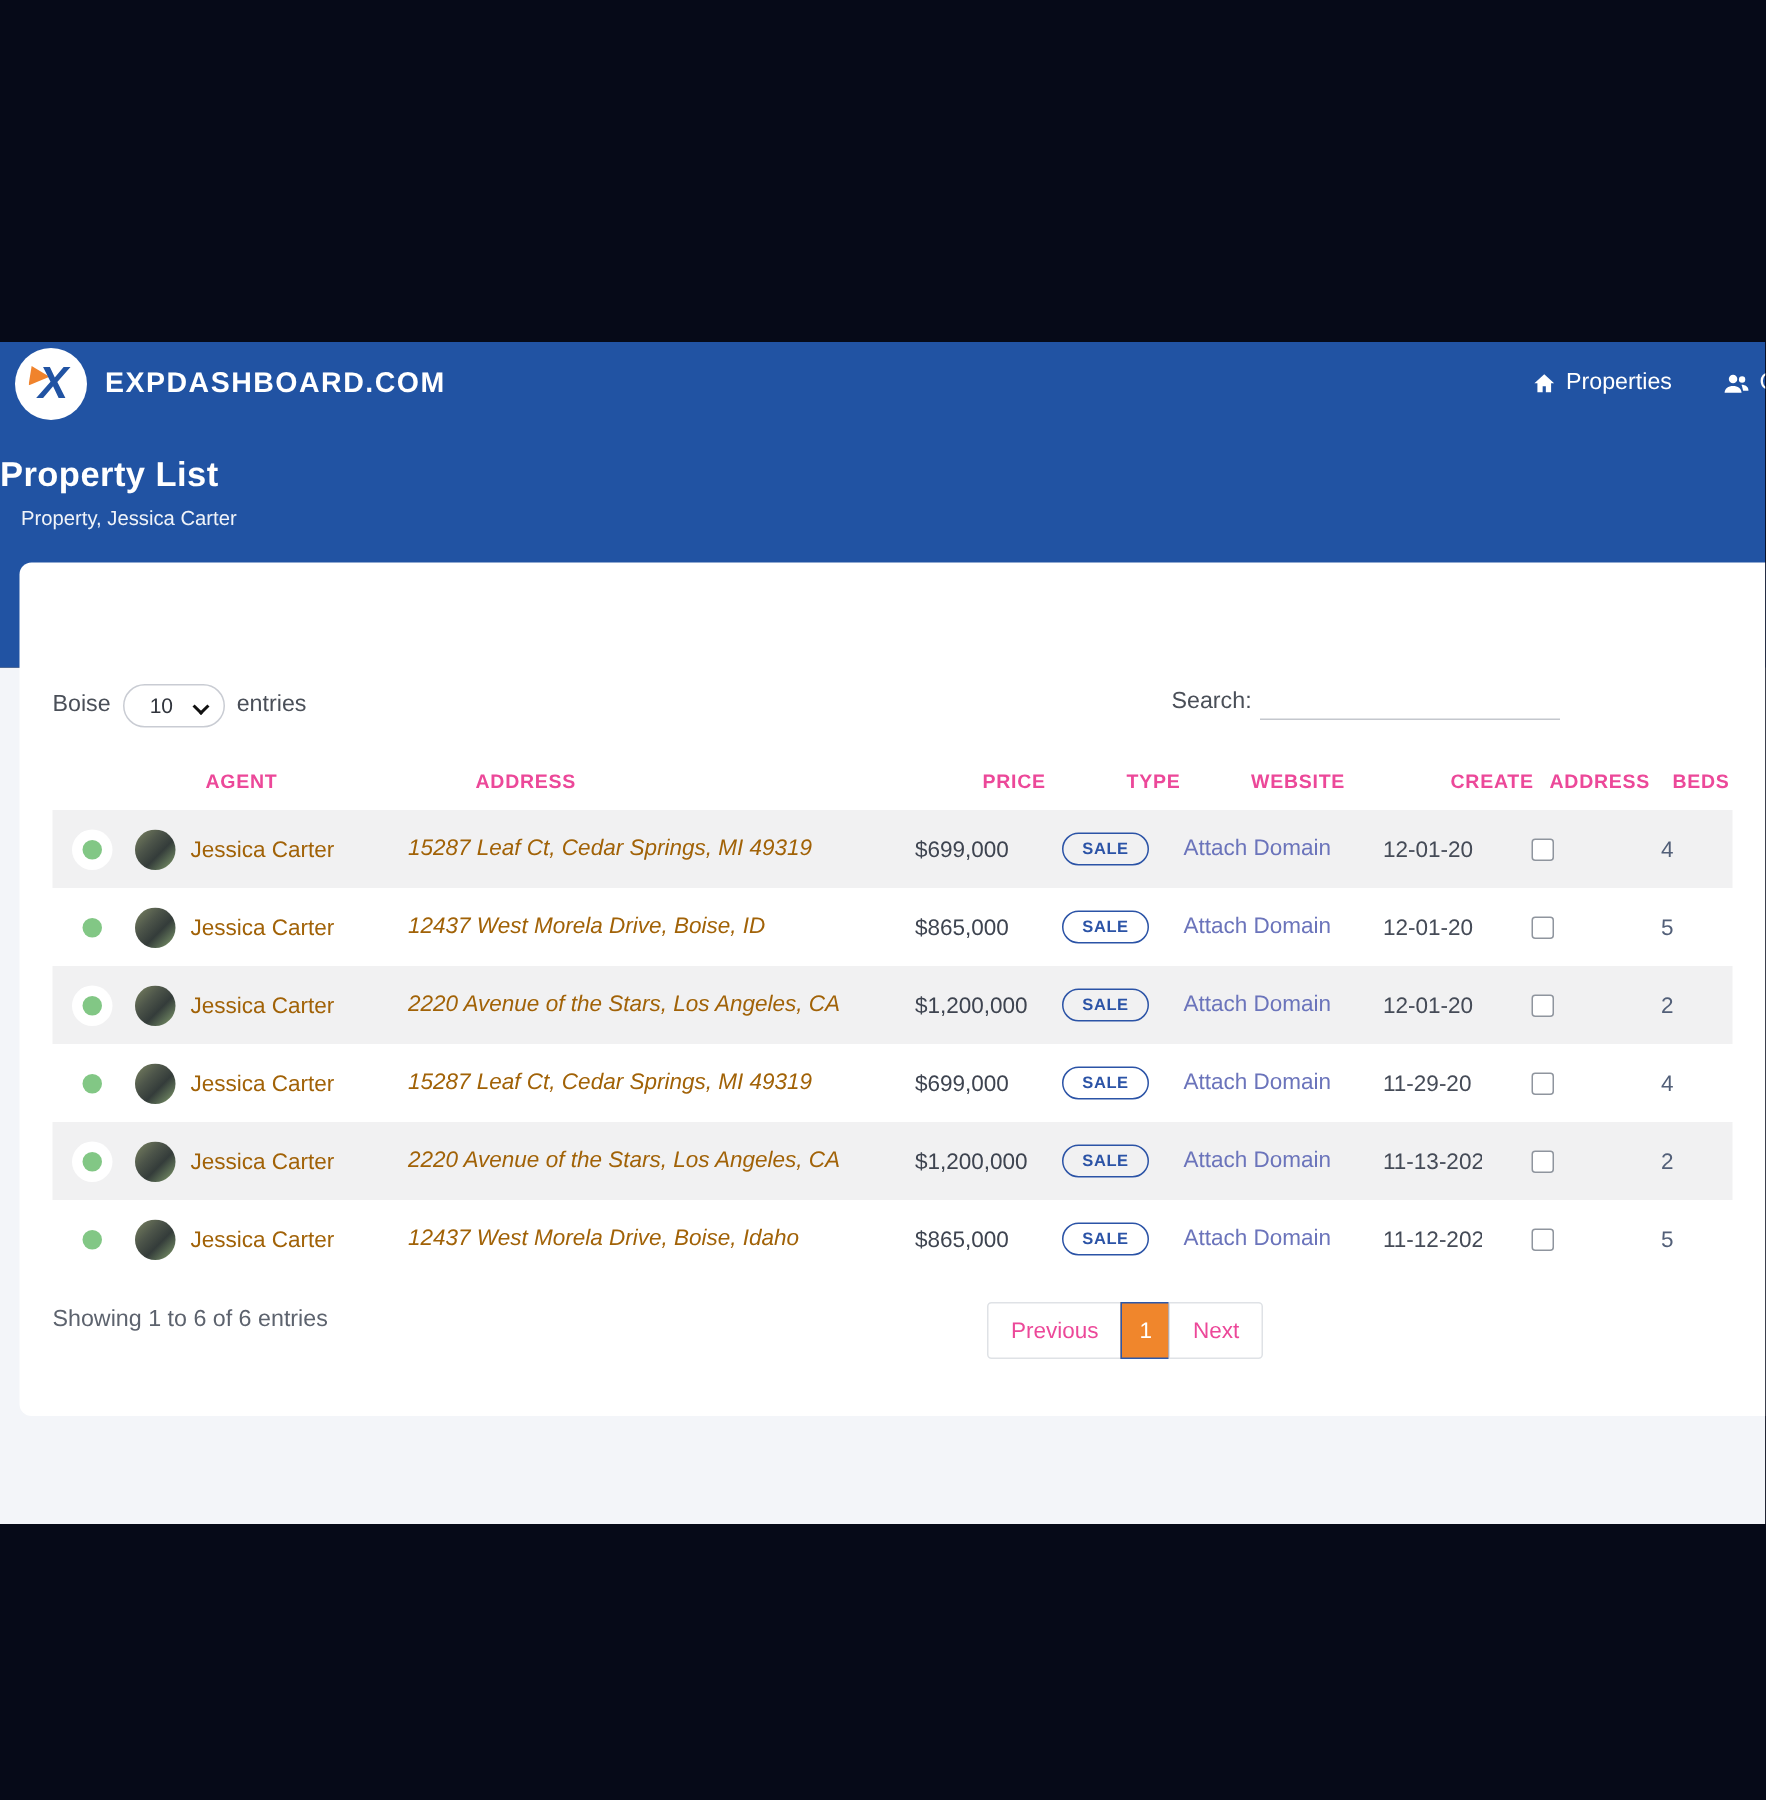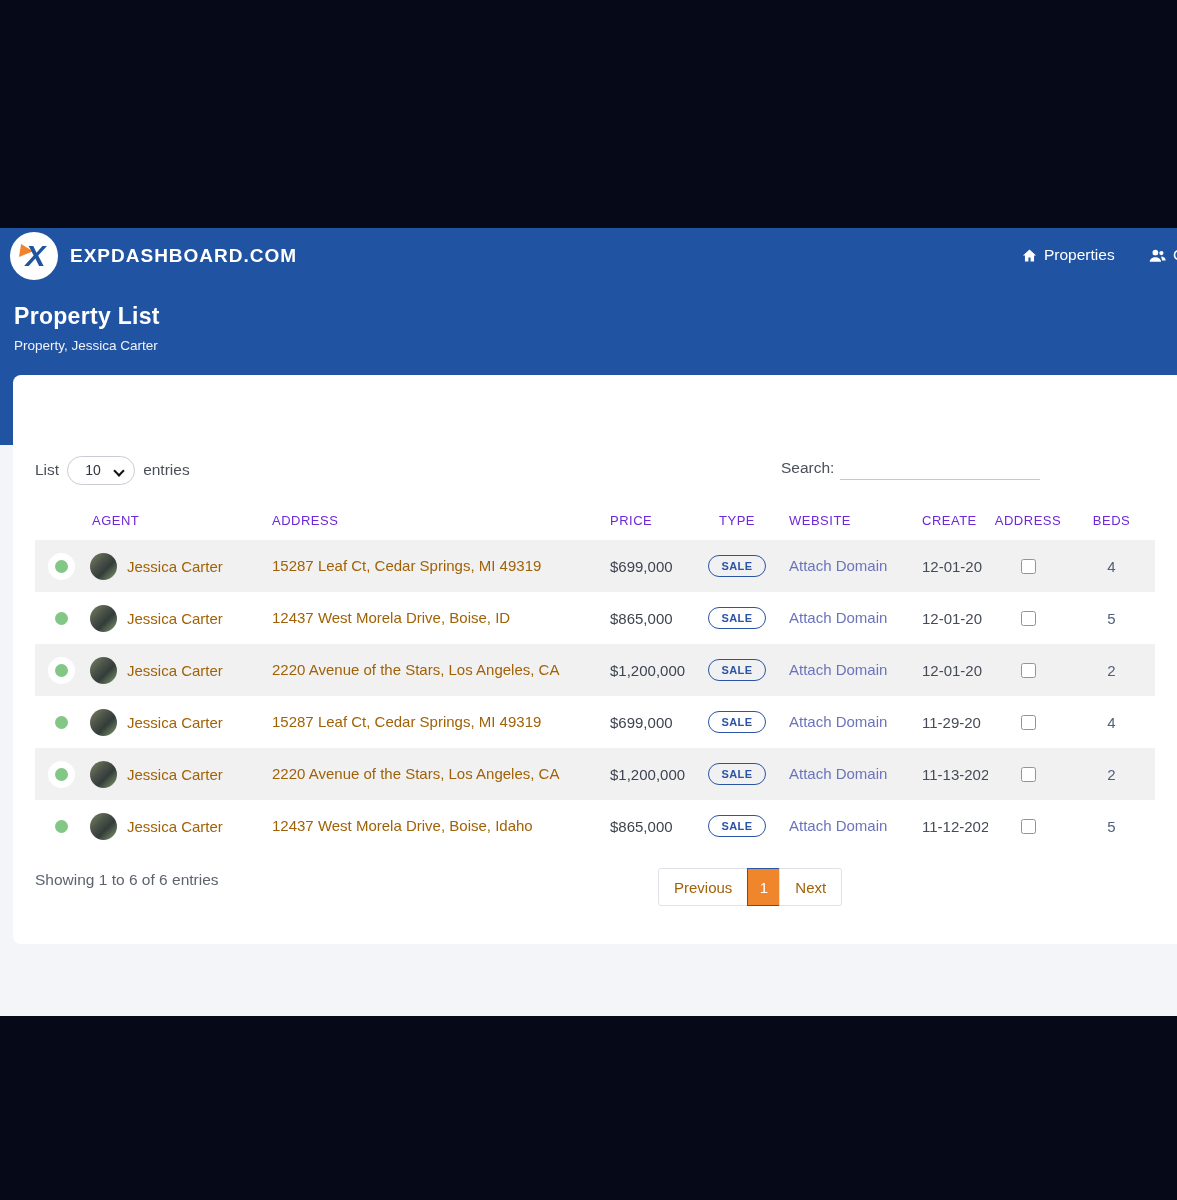--- a/index.html
+++ b/index.html
@@ -17,21 +17,21 @@
             color:#2153a3; font-size:30px; font-weight:800; font-style:italic; padding-left:3px; }
   .logo-tri { position:absolute; left:9px; top:12px; width:14px; height:13px; background:#f0832c;
               clip-path:polygon(0 100%, 15% 0, 100% 55%); }
   .brand { position:absolute; left:70px; top:17px; color:#ffffff; font-size:19px; font-weight:700; letter-spacing:1px; }
   .nav-item { position:absolute; top:18px; display:flex; align-items:center; gap:7px; color:#ffffff;
               font-size:15.5px; text-decoration:none; cursor:pointer; white-space:nowrap; }
   .nav-item svg { display:block; }
   .nav-properties { left:1022px; }
   .nav-contacts { left:1149px; }
 
-  .hero-title { position:absolute; left:14px; top:75px; color:#ffffff; font-size:23px; font-weight:700; letter-spacing:0.3px; }
+  .hero-title { position:absolute; left:0; top:75px; color:#ffffff; font-size:23px; font-weight:700; letter-spacing:0.3px; }
   .hero-welcome { position:absolute; left:14px; top:110px; color:rgba(255,255,255,0.93); font-size:13.5px; }
 
   
   .card { position:absolute; left:13px; top:375px; width:1164px; height:569px; background:#ffffff;
           border-radius:8px 0 0 8px; }
 
   
   .show-group { position:absolute; left:22px; top:81px; height:28px; display:flex; align-items:center; gap:8px;
                 color:#4a4f58; font-size:15.5px; }
   .select-wrap { position:relative; display:inline-block; }
@@ -43,53 +43,53 @@
                             border-right:2px solid #111; border-bottom:2px solid #111; transform:rotate(45deg); }
   .search-group { position:absolute; left:768px; top:81px; display:flex; align-items:flex-end; gap:6px; }
   .search-group label { color:#4a4f58; font-size:15.5px; padding-bottom:3px; }
   .search-input { width:200px; height:24px; border:none; border-bottom:1px solid #c4c7cd; outline:none;
                   font-family:inherit; font-size:14px; color:#333; background:transparent; }
 
   
   .table { position:absolute; left:22px; top:125px; width:1120px; }
   .trow, .thead { display:grid; grid-template-columns:53px 177px 338px 103px 62px 125px 95px 80px 87px; align-items:center; }
   .thead { height:40px; }
-  .th { color:#6d28d9; font-size:13px; font-weight:400; letter-spacing:0.5px; white-space:nowrap; }
+  .th { color:#ec4899; font-size:13px; font-weight:700; letter-spacing:0.5px; white-space:nowrap;margin-left:45px; }
   .th-agent { padding-left:4px; } .th-address { padding-left:7px; } .th-price { padding-left:7px; }
   .th-type, .th-featured, .th-beds { text-align:center; }
   .th-website { padding-left:21px; } .th-create { padding-left:29px; }
   .trow { height:52px; background:#ffffff; }
   .trow.striped { background:#f1f1f2; }
 
   .cell-status { display:flex; justify-content:center; }
   .dot-ring { width:27px; height:27px; border-radius:50%; background:#ffffff; display:flex; align-items:center; justify-content:center; }
   .status-dot { width:13px; height:13px; border-radius:50%; background:#82c785; }
 
   .cell-agent { display:flex; align-items:center; gap:10px; padding-left:2px; overflow:hidden; }
   .avatar { width:27px; height:27px; border-radius:50%; flex:0 0 auto;
             background:linear-gradient(135deg,#7b8462 0%,#4d554a 35%,#343c3a 60%,#5c6e55 80%,#8aa468 100%); }
   .link { color:#a16207; font-size:15px; text-decoration:none; cursor:pointer; white-space:nowrap; }
-  .cell-address { padding-left:7px; overflow:hidden; }
+  .cell-address { padding-left:7px; overflow:hidden;font-style:italic; }
   .cell-price { padding-left:7px; color:#3e4450; font-size:15px; white-space:nowrap; }
   .cell-type { display:flex; justify-content:center; }
   .badge { border:1.6px solid #2b53a6; color:#2b53a6; font-size:11px; font-weight:700; letter-spacing:0.4px;
            padding:4px 13px; border-radius:13px; white-space:nowrap; }
   .cell-website { padding-left:21px; overflow:hidden; }
   .link-domain { color:#6b74bb; }
   .cell-create { padding-left:29px; color:#454b57; font-size:15px; white-space:nowrap; overflow:hidden; }
   .cell-featured { display:flex; justify-content:center; }
   .checkbox { appearance:none; -webkit-appearance:none; width:15px; height:15px; border:1.5px solid #8f959e;
               border-radius:2.5px; background:#fff; cursor:pointer; }
   .cell-beds { text-align:center; color:#525f78; font-size:15px; }
 
   
   .showing { position:absolute; left:22px; top:496px; color:#5d636e; font-size:15.5px; }
   .pagination { position:absolute; left:645px; top:493px; display:flex; height:38px; }
   .page-btn { height:38px; display:flex; align-items:center; justify-content:center; background:#ffffff;
-              border:1px solid #dfe2e6; color:#a16207; font-size:15px; font-family:inherit; cursor:pointer; }
+              border:1px solid #dfe2e6; color:#ec4899; font-size:15px; font-family:inherit; cursor:pointer; }
   .btn-prev { padding:0 15px; border-radius:3px 0 0 3px; }
   .btn-page { width:33px; background:#f0862c; border:1px solid #2d57a8; color:#ffffff; margin-left:-1px; font-weight:500; }
   .btn-next { padding:0 15px; border-radius:0 3px 3px 0; margin-left:-1px;text-align:center; }
 </style>
 </head>
 <body>
 
 <div class="page">
 
   <div class="below"></div>
@@ -121,21 +121,21 @@
         <span>C</span>
       </a>
     </div>
     <h1 class="hero-title">Property List</h1>
     <div class="hero-welcome">Property, Jessica Carter</div>
   </div>
 
   <div class="card">
 
     <div class="show-group">
-      <span>List</span>
+      <span>Boise</span>
       <span class="select-wrap">
         <select class="page-size">
           <option>10</option>
         </select>
         <span class="select-chevron"></span>
       </span>
       <span>entries</span>
     </div>
 
     <div class="search-group">

